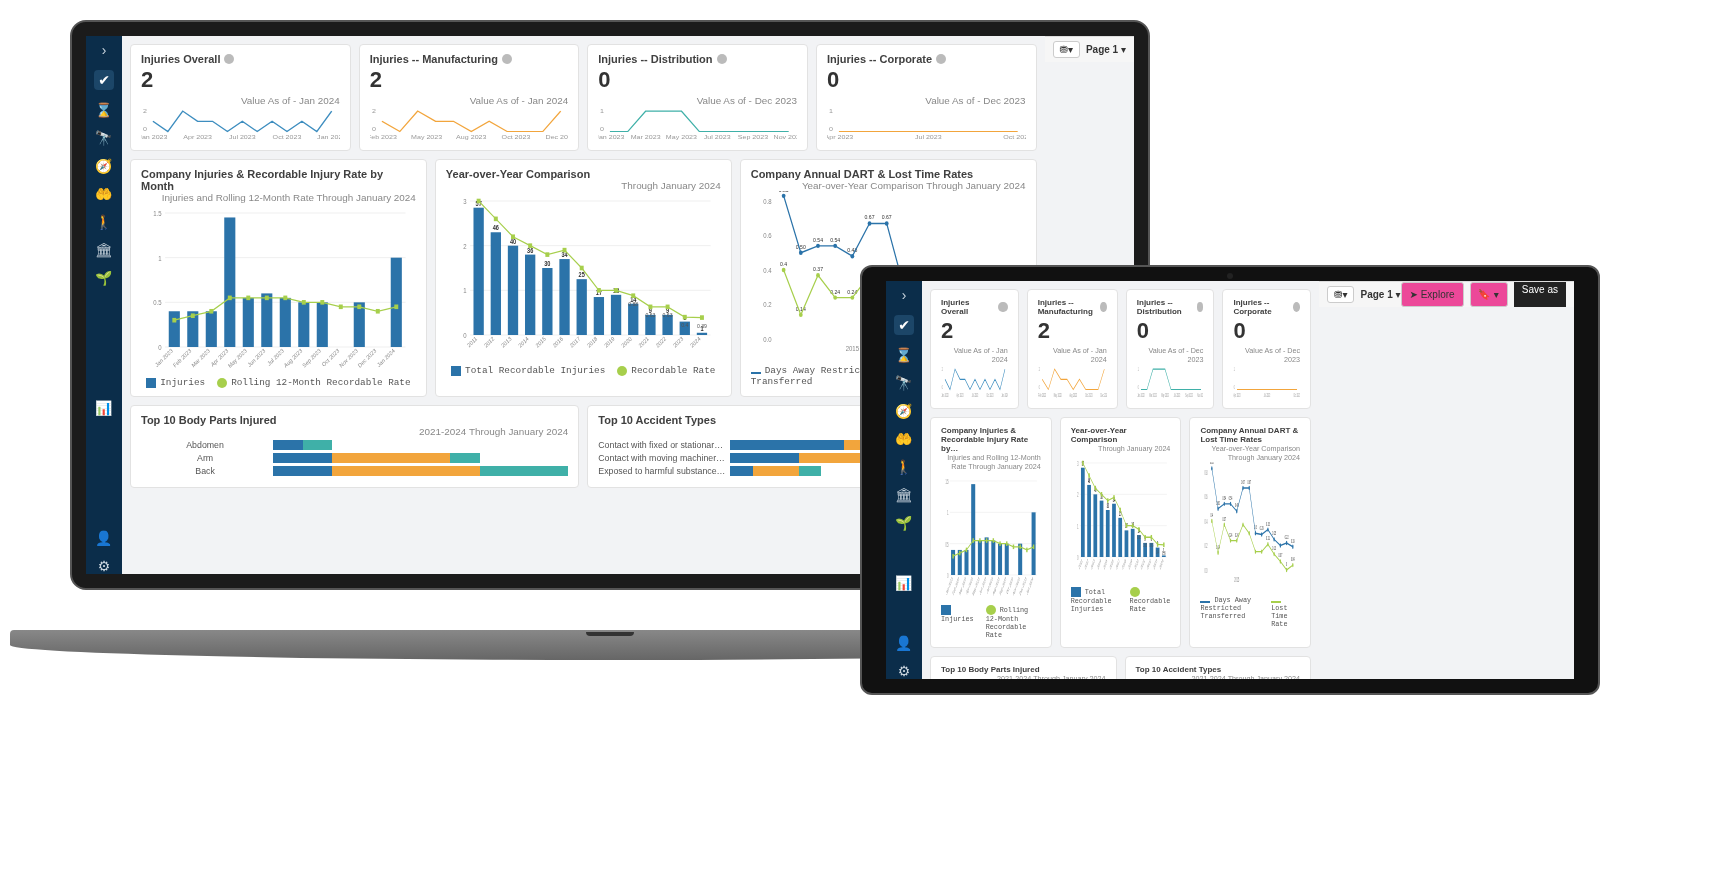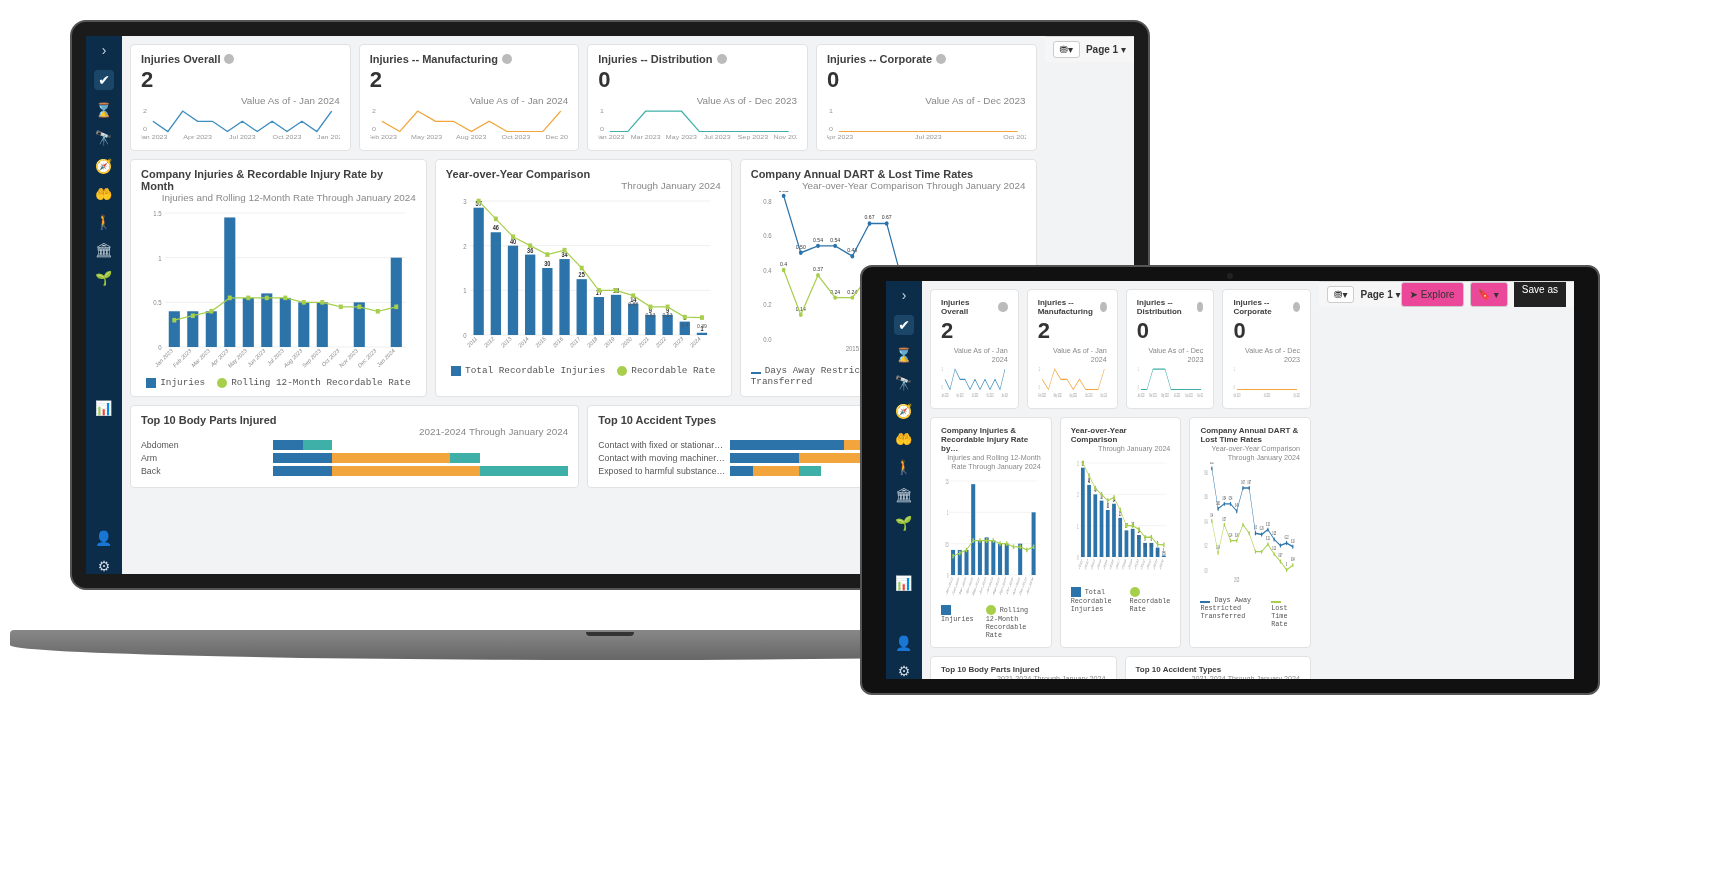--- a/index.html
+++ b/index.html
@@ -34,21 +34,21 @@
   .spark .axis-lbl{font-size:.65em;fill:#999;}
   .chart-body{height:170px;}
   .chart-body.sm{height:130px;}
   .legend{display:flex;gap:12px;justify-content:center;margin-top:4px;font-size:.85em;color:#555;font-family:Liberation Mono, monospace;}
   .legend .sw{display:inline-block;width:10px;height:10px;margin-right:4px;vertical-align:middle;}
   .sw.bar{background:#2b73a9;}
   .sw.line{background:#a7cf4c;border-radius:50%;}
   .sw.dart{background:#2b73a9;height:2px;margin-top:4px;}
   .sw.lt{background:#a7cf4c;height:2px;margin-top:4px;}
   .hbar-row{display:flex;align-items:center;margin:3px 0;gap:4px;}
-  .hbar-row .lbl{width:30%;text-align:left;font-size:.8em;color:#555;white-space:nowrap;overflow:hidden;text-overflow:ellipsis;}
+  .hbar-row .lbl{width:30%;text-align:center;font-size:.8em;color:#555;white-space:nowrap;overflow:hidden;text-overflow:ellipsis;}
   .hbar-row .track{flex:1;height:10px;display:flex;}
   .hbar-row .seg{height:100%;}
 </style>
 </head>
 <body>
 
 <div class="laptop">
   <div class="laptop-bezel">
     <div class="screen">
         <div class="sidebar">

